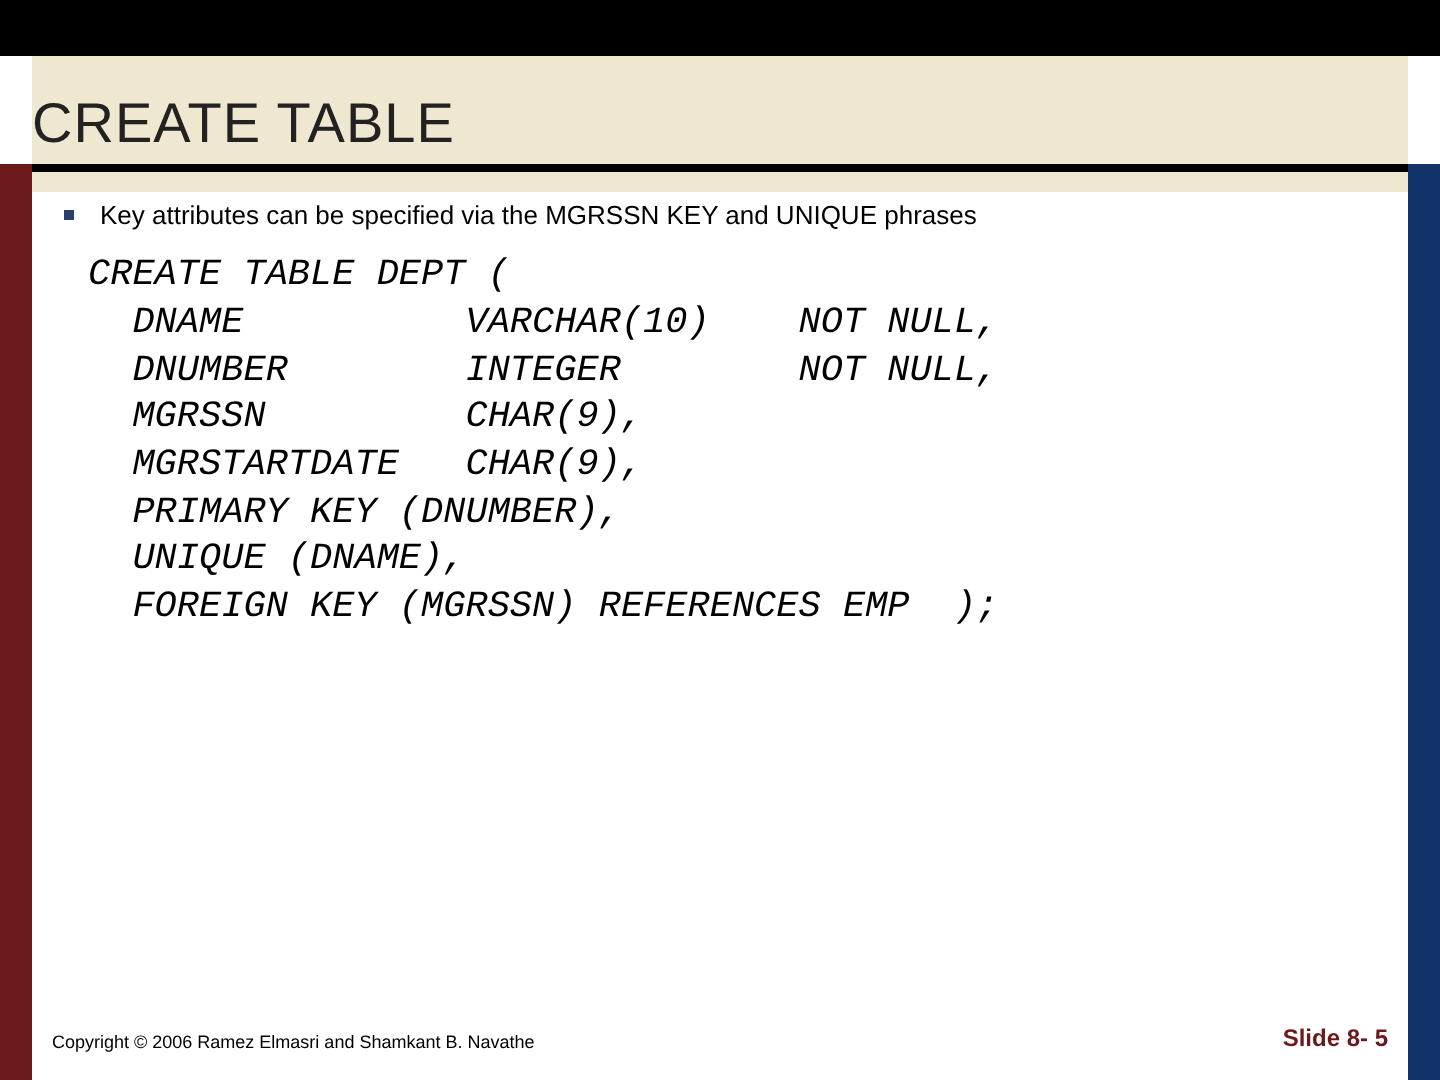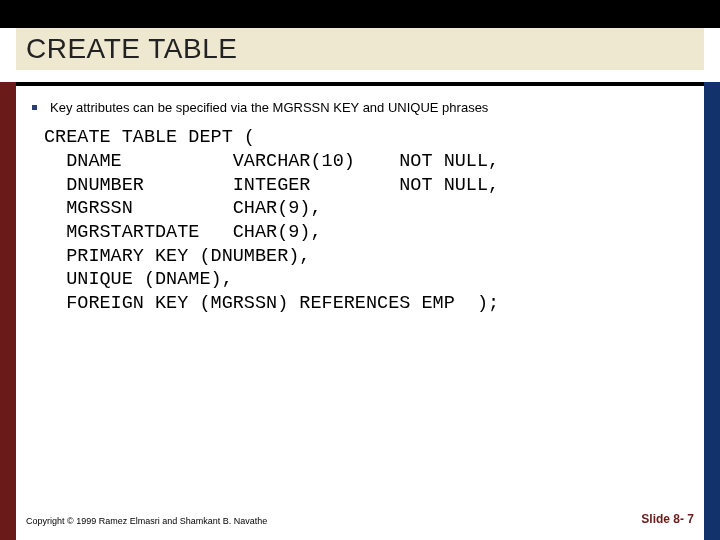--- a/index.html
+++ b/index.html
@@ -21,25 +21,24 @@
     position: absolute;
     top: 0; left: 0; right: 0;
     height: 28px;
     background: #000;
   }
   .titlebar {
     position: absolute;
     top: 28px;
     left: 16px;
     right: 16px;
-    height: 42px;
+    height: 68px;
     background: #eee8d0;
     display: flex;
     align-items: center;
-    padding-left: 10px;
     box-sizing: border-box;
   }
   .titlebar h1 {
     margin: 0;
     font-size: 28px;
     font-weight: 400;
     color: #222;
     letter-spacing: 0.5px;
   }
   .stripe {
@@ -88,20 +87,21 @@
     background: #2a3f6e;
   }
   pre.code {
     margin: 10px 0 0 18px;
     font-family: "Courier New", Courier, monospace;
     font-size: 18.5px;
     line-height: 1.28;
     white-space: pre;
     color: #000;
     font-weight: 400;
+    font-style: italic;
   }
   .footer {
     position: absolute;
     left: 26px;
     right: 26px;
     bottom: 14px;
     display: flex;
     justify-content: space-between;
     align-items: flex-end;
     font-size: 9px;
@@ -138,16 +138,16 @@
   DNAME          VARCHAR(10)    NOT NULL,
   DNUMBER        INTEGER        NOT NULL,
   MGRSSN         CHAR(9),
   MGRSTARTDATE   CHAR(9),
   PRIMARY KEY (DNUMBER),
   UNIQUE (DNAME),
   FOREIGN KEY (MGRSSN) REFERENCES EMP  );</pre>
   </div>
 
   <div class="footer">
-    <span>Copyright © 1999 Ramez Elmasri and Shamkant B. Navathe</span>
-    <span class="pagenum">Slide 8- 7</span>
+    <span>Copyright © 2006 Ramez Elmasri and Shamkant B. Navathe</span>
+    <span class="pagenum">Slide 8- 5</span>
   </div>
 </div>
 
 </body></html>

